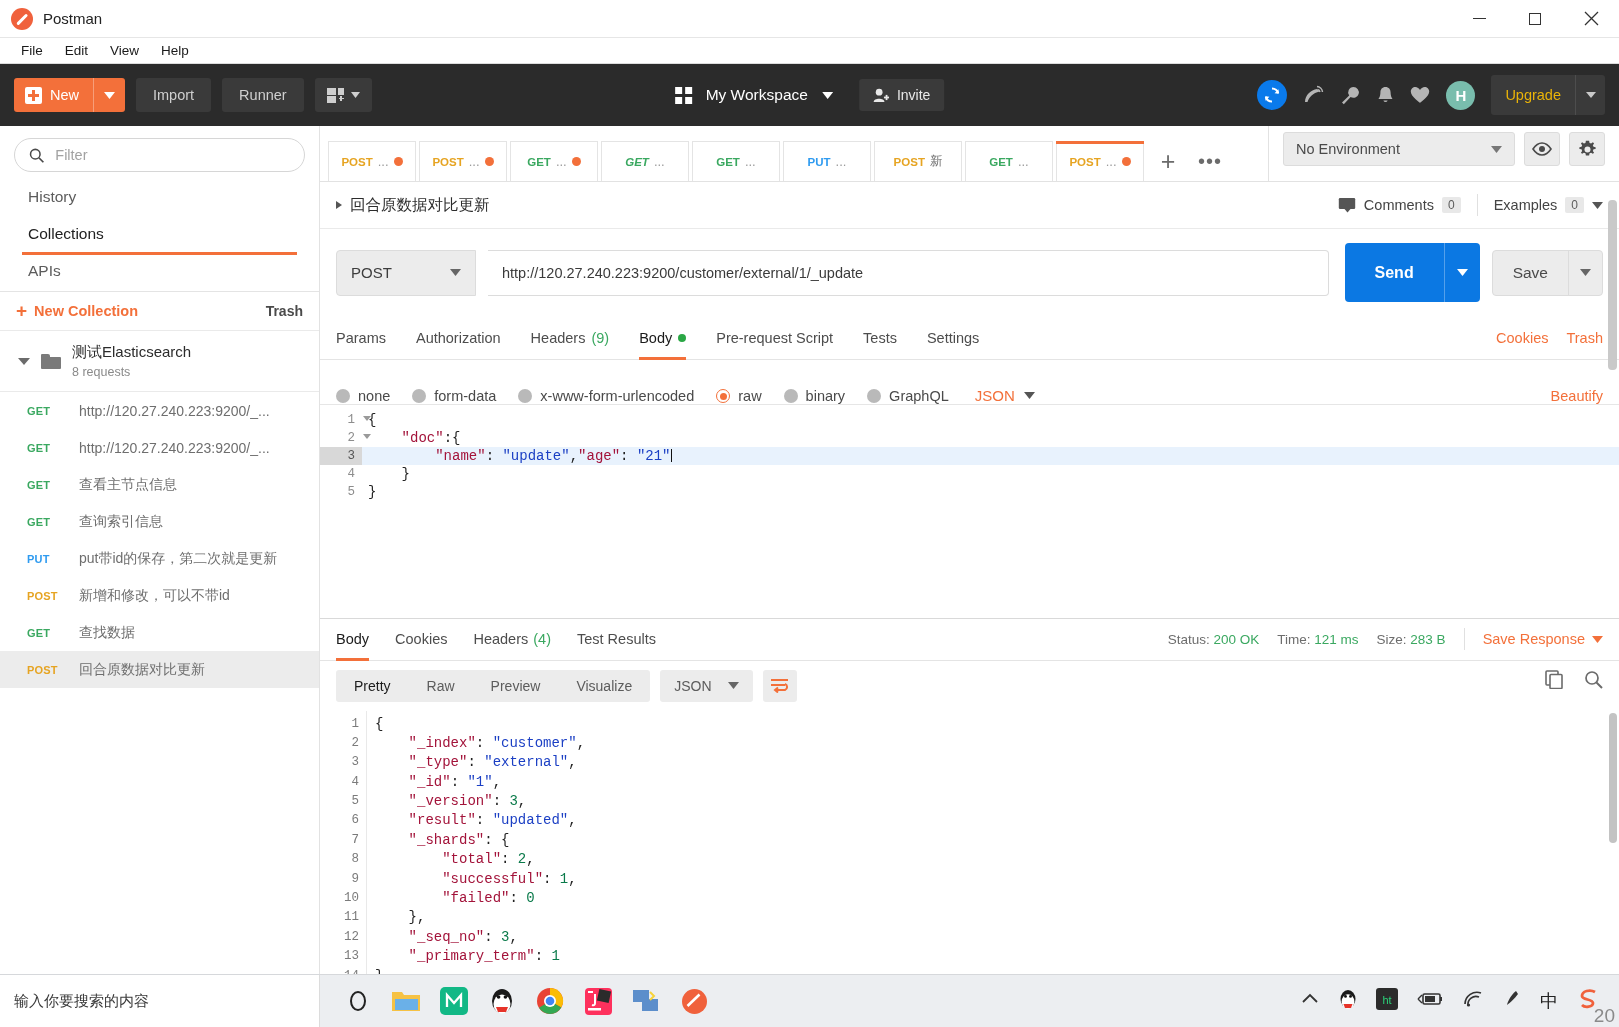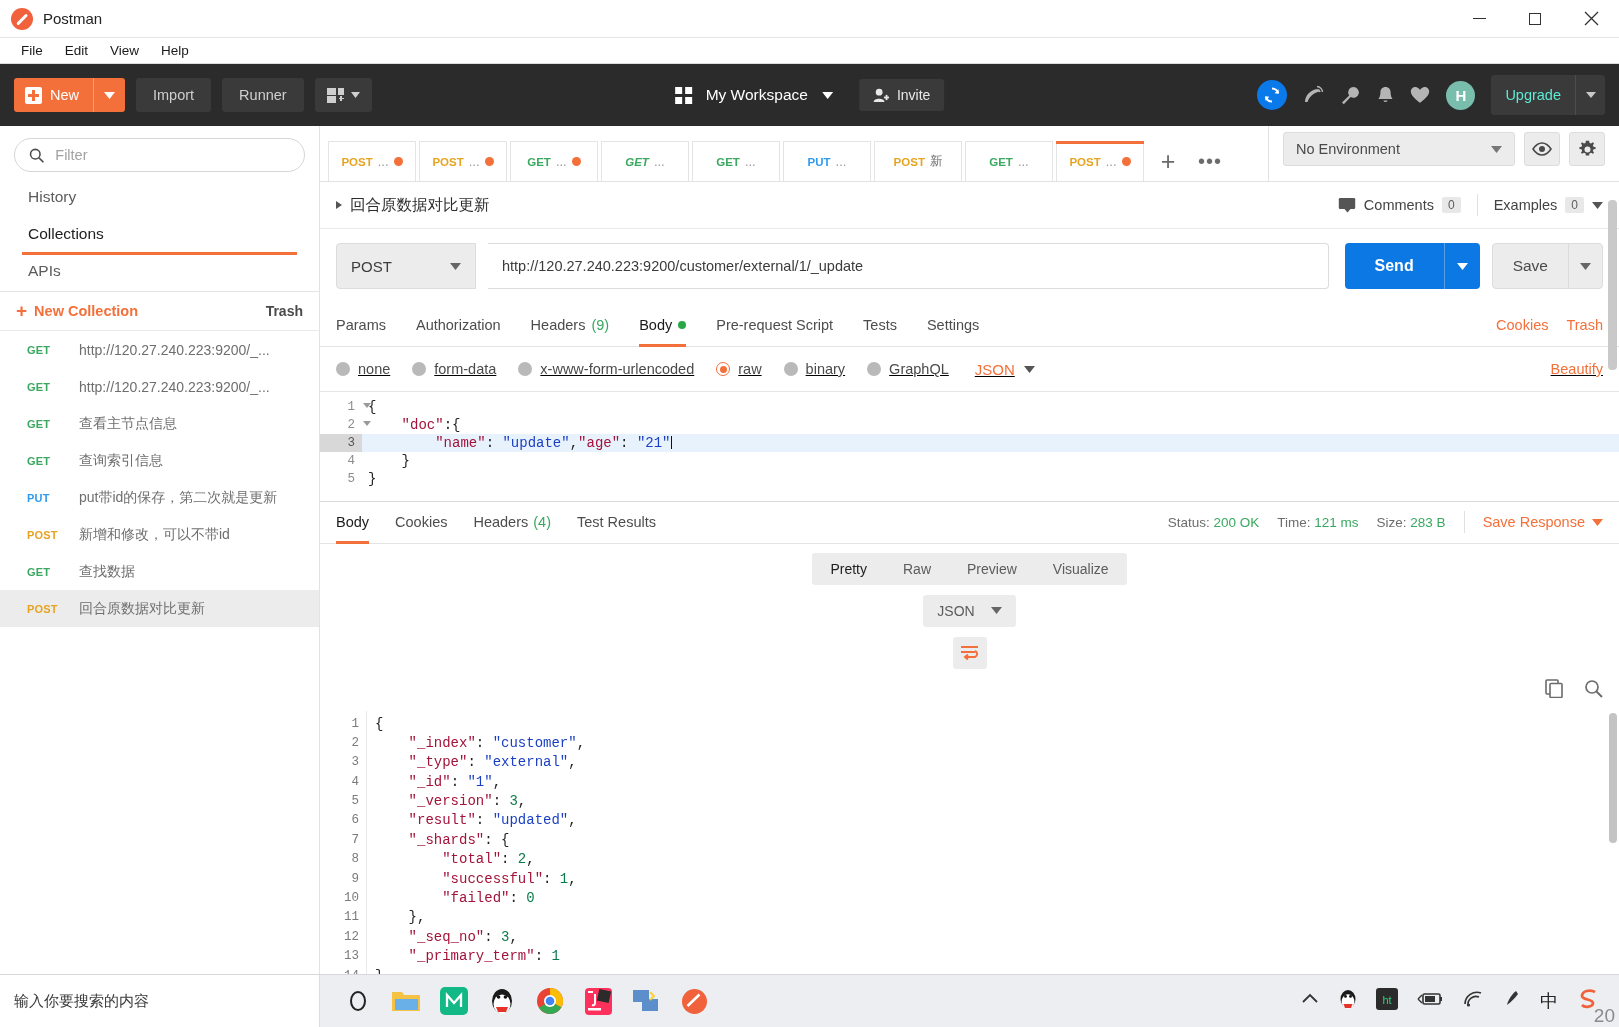--- a/index.html
+++ b/index.html
@@ -111,21 +111,21 @@
     display: flex; align-items: center; justify-content: center;
   }
   .icon-gray { color: #b5b5b5; display: flex; align-items: center; }
   .avatar-circle {
     width: 29px; height: 29px; border-radius: 50%; background: #79bdad;
     display: flex; align-items: center; justify-content: center;
     color: #fff; font-size: 15px; font-weight: bold;
   }
   .upgrade-btn {
     height: 40px; background: #3a3a3a; border-radius: 3px; display: flex;
-    align-items: center; color: #5eead4; font-size: 14.5px; cursor: pointer;
+    align-items: center; color: #eab308; font-size: 14.5px; cursor: pointer;
   }
   .upgrade-btn .u-lbl { padding: 0 14px; }
   .upgrade-btn .u-caret {
     width: 30px; height: 100%; display: flex; align-items: center; justify-content: center;
     border-left: 1px solid #4d4d4d; font-size: 9px;
   }
 
   
   .main { display: flex; height: 860px; }
 
@@ -261,21 +261,21 @@
     width: 140px; height: 46px; background: #ececec; border: 1px solid #dcdcdc;
     border-radius: 4px 0 0 4px; display: flex; align-items: center; justify-content: space-between;
     padding: 0 14px; font-size: 15px; color: #3d3d3d; cursor: pointer; flex: none;
   }
   .url-input {
     flex: 1; height: 46px; border: 1px solid #dcdcdc; border-left: none;
     border-radius: 0 4px 4px 0; padding: 0 14px; font-size: 14.5px; color: #3b3b3b;
     outline: none; font-family: "Liberation Sans", sans-serif; min-width: 0;
   }
   .send-btn {
-    height: 46px; background: #0b78e3; border-radius: 4px; display: flex; flex: none;
+    height: 59px; background: #0b78e3; border-radius: 4px; display: flex; flex: none;
     align-items: center; color: #fff; cursor: pointer; margin-left: 4px;
   }
   .send-btn .s-lbl { padding: 0 30px; font-size: 16px; font-weight: bold; }
   .send-btn .s-caret {
     width: 36px; height: 100%; display: flex; align-items: center; justify-content: center;
     border-left: 1px solid rgba(255,255,255,.3); font-size: 10px;
   }
   .save-btn {
     height: 46px; background: #ececec; border: 1px solid #dcdcdc; border-radius: 4px;
     display: flex; align-items: center; color: #4a4a4a; cursor: pointer; flex: none;
@@ -297,21 +297,21 @@
   .rq-tab.active { color: #1a1a1a; }
   .rq-tab.active::after {
     content:""; position:absolute; left:0; right:0; bottom:-1px; height:3px; background:#f3703a;
   }
   .green-txt { color: #3aa860; }
   .green-dot { width: 8px; height: 8px; border-radius: 50%; background: #2aa745; }
   .rq-right { margin-left: auto; display: flex; gap: 18px; }
   .orange-link { color: #f3703a; font-size: 14.5px; cursor: pointer; }
 
   .bodytype-row {
-    display: flex; align-items: center; padding: 0 16px; height: 44px; text-decoration: underline;
+    display: flex; align-items: flex-end; padding: 0 16px; height: 44px;
   }
   .radio-opt { display: flex; align-items: center; gap: 8px; margin-right: 22px; cursor: pointer; font-size: 14.5px; color: #4a4a4a; }
   .radio {
     width: 14px; height: 14px; border-radius: 50%; background: #b9b9b9; flex: none;
     display: flex; align-items: center; justify-content: center;
   }
   .radio.on { background: #fff; border: 1.5px solid #f3703a; }
   .radio.on::after { content:""; width: 7px; height: 7px; border-radius:50%; background:#f3703a; }
   .json-drop { display: flex; align-items: center; gap: 9px; color: #f3703a; font-size: 15px; cursor: pointer; margin-left: 4px;}
   .beautify { margin-left: auto; color: #f3703a; font-size: 14.5px; cursor: pointer; }
@@ -351,21 +351,21 @@
   }
   .rs-tab.active { color: #1a1a1a; }
   .rs-tab.active::after {
     content:""; position:absolute; left:0; right:0; bottom:-1px; height:3px; background:#f3703a;
   }
   .rs-meta { margin-left: auto; display: flex; align-items: center; gap: 18px; font-size: 13.5px; }
   .rs-meta .lab { color: #6d6d6d; }
   .rs-meta .val { color: #3aa860; }
   .save-resp { color: #f3703a; font-size: 14.5px; display:flex; align-items:center; gap:7px; cursor: pointer; }
 
-  .resp-toolrow { display: flex; align-items: center; padding: 9px 16px; gap: 10px; flex-direction: column; }
+  .resp-toolrow { display: flex; padding: 9px 16px; gap: 10px; }
   .seg {
     height: 32px; background: #ececec; border-radius: 3px; display: flex; align-items: center;
   }
   .seg .s {
     padding: 0 18px; font-size: 14px; color: #5c5c5c; cursor: pointer; height:100%;
     display:flex; align-items:center;
   }
   .seg .s.active { color: #1d1d1d; }
   .seg-drop { height: 32px; background: #ececec; border-radius: 3px; display:flex; align-items:center;
               padding: 0 14px; gap: 16px; font-size: 14px; color: #5c5c5c; cursor: pointer; }
@@ -551,20 +551,28 @@
     </div>
 
     <div class="newcoll-row">
       <div class="newcoll">
         <span class="p">+</span>
         <span>New Collection</span>
       </div>
       <div class="trash">Trash</div>
     </div>
 
+    <div class="collection-row">
+      <span class="tri"></span>
+      <span class="folder-ic"></span>
+      <span class="coll-meta">
+        <span class="cn" style="display:block">测试Elasticsearch</span>
+        <span class="cc" style="display:block">8 requests</span>
+      </span>
+    </div>
 
     <div class="req-list">
       <div class="req-item">
         <span class="req-method m-get">GET</span>
         <span class="req-name">http://120.27.240.223:9200/_...</span>
       </div>
       <div class="req-item">
         <span class="req-method m-get">GET</span>
         <span class="req-name">http://120.27.240.223:9200/_...</span>
       </div>

